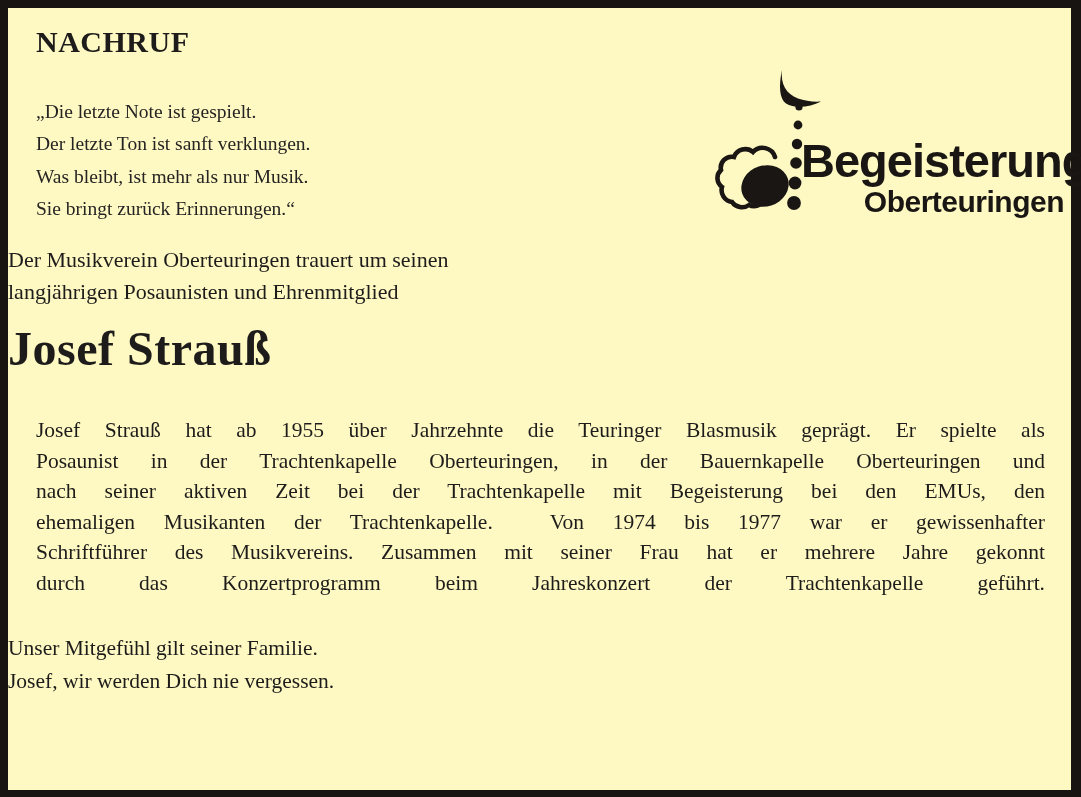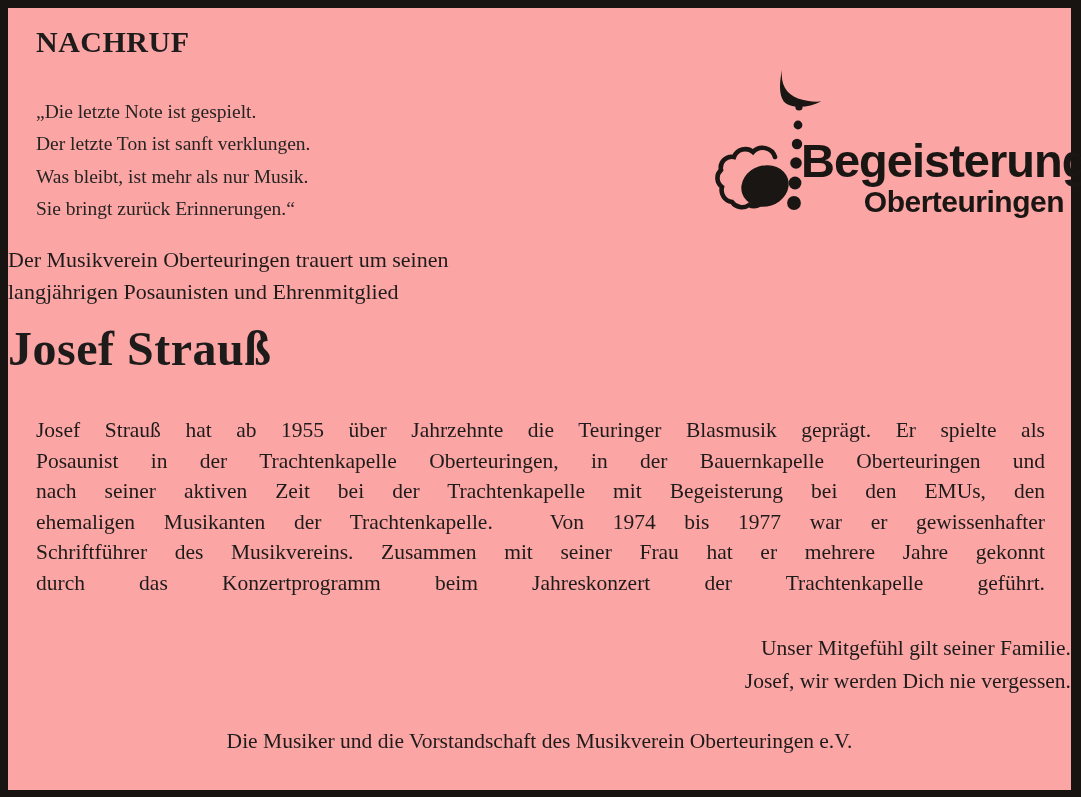--- a/index.html
+++ b/index.html
@@ -13,21 +13,21 @@
     background: #171411; 
     font-family: "Liberation Serif", "DejaVu Serif", serif;
     overflow: hidden;
   }
   .page {
     position: absolute;
     left: 8px;
     top: 8px;
     right: 10px;
     bottom: 7px;
-    background: #fca5a5;
+    background: #fef9c3;
     color: #1e1c1b;
   }
 
   
   .nachruf-title {
     position: absolute;
     left: 28px;
     top: 17px;
     font-size: 30px;
     font-weight: bold;
@@ -119,21 +119,21 @@
   }
   .obituary .jline-last {
     text-align: left;
   }
 
   .condolence {
     position: absolute;
     left: 0;
     top: 624px;
     width: 100%;
-    text-align: right;
+    text-align: left;
     font-size: 21.5px;
     line-height: 33px;
   }
   .signature {
     position: absolute;
     left: 0;
     top: 718px;
     width: 100%;
     text-align: center;
     font-size: 21.5px;
@@ -200,15 +200,14 @@
     <div class="jline">ehemaligen Musikanten der Trachtenkapelle.&nbsp; Von 1974 bis 1977 war er gewissenhafter</div>
     <div class="jline">Schriftführer des Musikvereins. Zusammen mit seiner Frau hat er mehrere Jahre gekonnt</div>
     <div class="jline jline-last">durch das Konzertprogramm beim Jahreskonzert der Trachtenkapelle geführt.</div>
   </div>
 
   <div class="condolence">
     <div>Unser Mitgefühl gilt seiner Familie.</div>
     <div>Josef, wir werden Dich nie vergessen.</div>
   </div>
 
-  <div class="signature">Die Musiker und die Vorstandschaft des Musikverein Oberteuringen e.V.</div>
 
 </div>
 
 </body></html>

